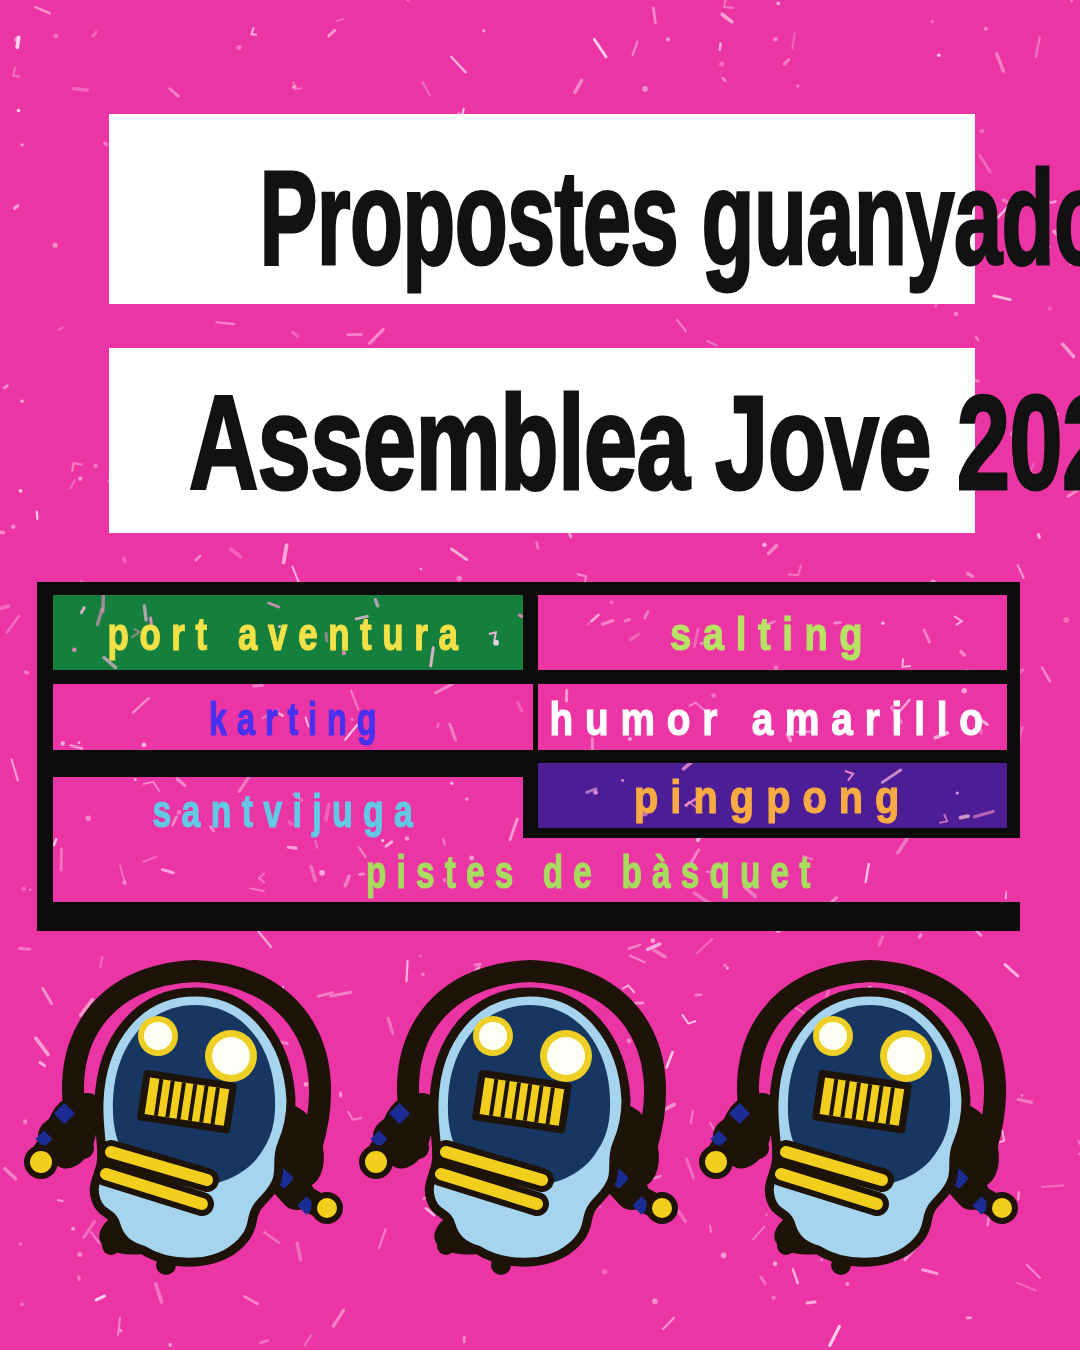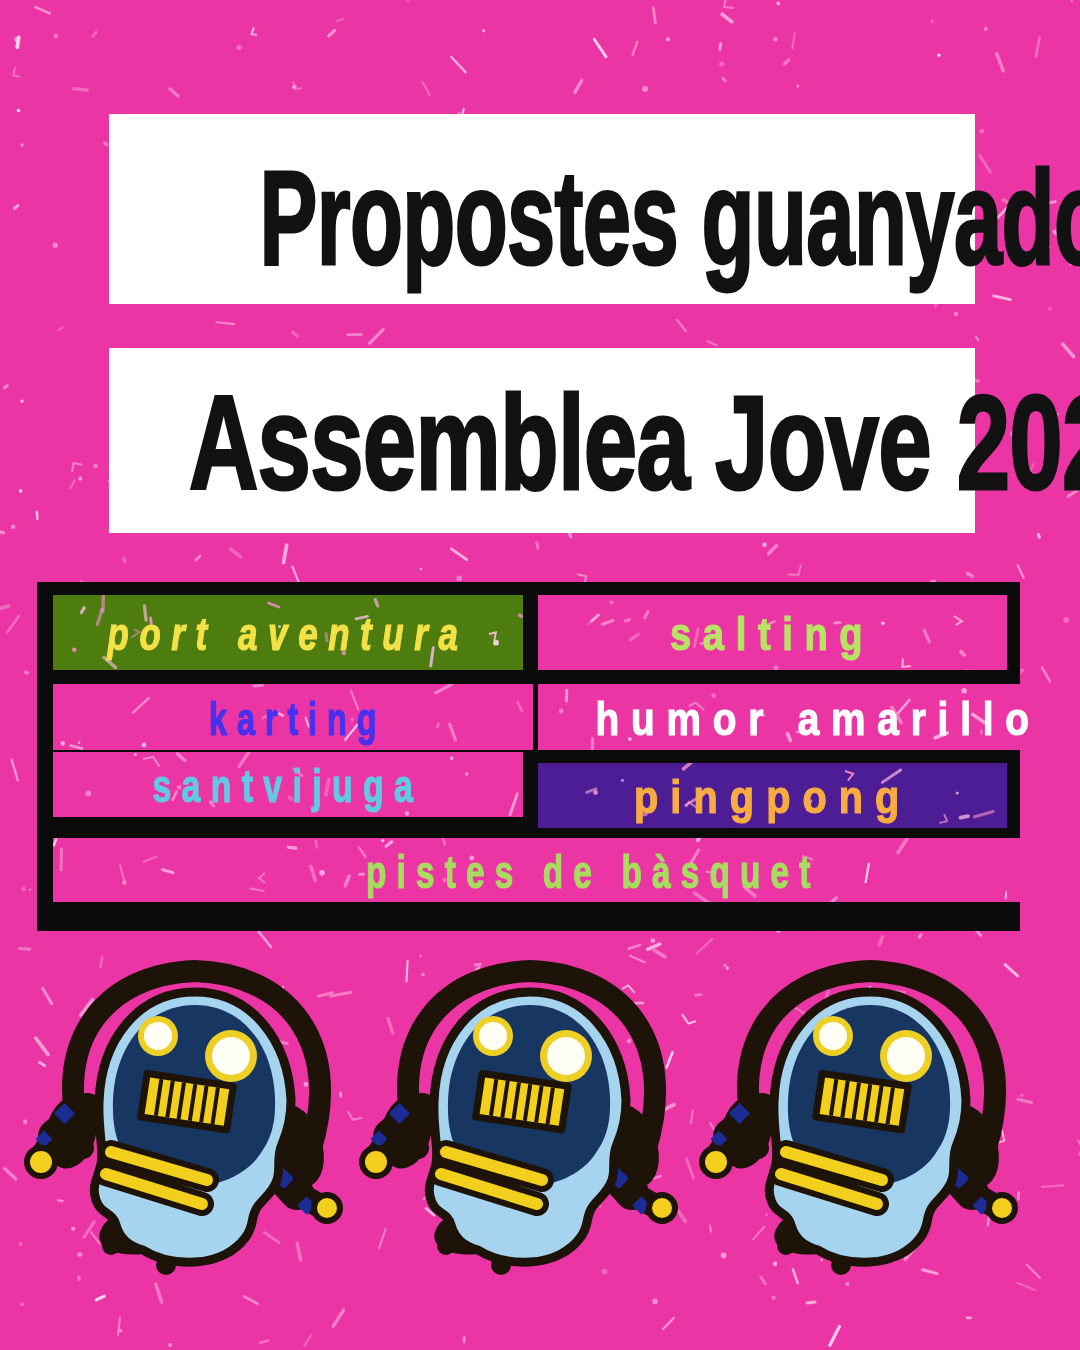--- a/index.html
+++ b/index.html
@@ -39,21 +39,21 @@
   .cell-label{
     position:relative;z-index:2;
     font-size:46px;font-weight:bold;line-height:1;
     letter-spacing:14px;padding-top:3px;
     -webkit-text-stroke:1.2px currentColor;
   }
   #cell-r1l{left:16px;top:13px;width:470px;height:75px;}
   #cell-r1r{left:501px;top:13px;width:469px;height:75px;}
   #cell-r2l{left:16px;top:102px;width:470px;height:66px;}
   #cell-r2r{left:501px;top:102px;width:469px;height:66px;}
-  #cell-r3l{left:16px;top:170px;width:470px;height:65px;}
+  #cell-r3l{left:16px;top:195px;width:470px;height:65px;}
   #cell-r3r{left:501px;top:181px;width:469px;height:65px;}
   #cell-r4{left:16px;top:256px;width:1080px;height:64px;}
   .cell > svg{position:absolute;left:0;top:0;z-index:1;}
 
   .robot{position:absolute;top:950px;width:380px;height:360px;z-index:1;}
   #robot-1{left:5px;}
   #robot-2{left:340px;}
   #robot-3{left:680px;}
   .hidden-defs{position:absolute;width:0;height:0;overflow:hidden;}
 </style>
@@ -529,21 +529,21 @@
   <div class="banner" id="banner-2" style="background: rgb(255, 255, 255);"></div>
 
   <div class="poster-title" id="title-1">
     <span class="fit" style="transform: scaleX(0.6526);">Propostes guanyadores</span>
   </div>
   <div class="poster-title" id="title-2">
     <span class="fit" style="transform: scaleX(0.7212);">Assemblea Jove 2025</span>
   </div>
 
   <div id="proposals-table" style="background: rgb(11, 11, 11);">
-    <div class="cell" id="cell-r1l" style="background: #4d7c0f; font-style: italic;">
+    <div class="cell" id="cell-r1l" style="background: #15803d;">
         <svg width="470" height="75">
           <rect x="322.5979974074289" y="2.5838563742581755" width="10.031799953430891" height="3.3371362743433566" rx="1.6685681371716783" transform="rotate(69 323 3)" fill="#f9b8e2" opacity="0.67"></rect>
           <circle cx="290.78252368606627" cy="58.00929407123476" r="2.2" fill="#f690ce" opacity="0.81"></circle>
           <path d="M436,39 l5,-5 l3,8" fill="none" stroke="#f9b8e2" stroke-width="2" transform="rotate(31 436 39)" opacity="0.94"></path>
           <rect x="273.3617729716934" y="47.53939834772609" width="10.49250400159508" height="3.2043573656119406" rx="1.6021786828059703" transform="rotate(263 273 48)" fill="#f690ce" opacity="0.51"></rect>
           <rect x="214.88656617235392" y="6.230481719831005" width="13.68969393428415" height="2.7461483685299752" rx="1.3730741842649876" transform="rotate(22 215 6)" fill="#f690ce" opacity="0.80"></rect>
           <circle cx="443.0193412560038" cy="47.70226412219927" r="2.9" fill="#fddcf1" opacity="0.89"></circle>
           <rect x="63.268449385650456" y="74.81995139387436" width="18.852150388993323" height="3.5232969926204536" rx="1.7616484963102268" transform="rotate(221 63 75)" fill="#f9b8e2" opacity="0.64"></rect>
           <rect x="99.41227437462658" y="21.225051395595074" width="9.134582057595253" height="2.89410097328946" rx="1.44705048664473" transform="rotate(83 99 21)" fill="#f690ce" opacity="0.89"></rect>
           <rect x="92.92487253667787" y="9.174858190817758" width="17.60611643549055" height="3.3493444186635317" rx="1.6746722093317659" transform="rotate(83 93 9)" fill="#f9b8e2" opacity="0.67"></rect>
@@ -596,21 +596,21 @@
           <rect x="96.90439283847809" y="13.612491704989225" width="23.716428163461387" height="2.36346527650021" rx="1.181732638250105" transform="rotate(137 97 14)" fill="#f690ce" opacity="0.93"></rect>
           <circle cx="9.715048058424145" cy="59.43720815749839" r="2.2" fill="#f9b8e2" opacity="0.92"></circle>
           <rect x="383.2358744065277" y="43.68829894764349" width="5.711611364968121" height="2.468829036457464" rx="1.234414518228732" transform="rotate(290 383 44)" fill="#f690ce" opacity="0.66"></rect>
           <rect x="255.22125472780317" y="43.838106212206185" width="11.380372396670282" height="2.1894719338044526" rx="1.0947359669022263" transform="rotate(252 255 44)" fill="#fddcf1" opacity="0.72"></rect>
           <rect x="299.2945586820133" y="5.407715664245188" width="22.34262788668275" height="2.18533784840256" rx="1.09266892420128" transform="rotate(69 299 5)" fill="#f690ce" opacity="0.73"></rect>
           <circle cx="26.083650183863938" cy="58.76666060043499" r="1.4" fill="#f9b8e2" opacity="0.79"></circle>
           <rect x="402.473261943087" y="57.53040082287043" width="19.676235863007605" height="3.2421588721685115" rx="1.6210794360842558" transform="rotate(250 402 58)" fill="#f9b8e2" opacity="0.54"></rect>
         </svg>
       <span class="cell-label fit" style="color: rgb(71, 48, 238); transform: scaleX(0.7052);">karting</span>
     </div>
-    <div class="cell" id="cell-r2r" style="background: rgb(236, 53, 164); padding-left: 46px;">
+    <div class="cell" id="cell-r2r" style="background: rgb(236, 53, 164);">
         <svg width="469" height="66">
           <rect x="450.40195384970866" y="42.91759846312925" width="21.176121910102665" height="3.3942516287323086" rx="1.6971258143661543" transform="rotate(215 450 43)" fill="#f9b8e2" opacity="0.85"></rect>
           <circle cx="175.58407550142147" cy="11.714315745513886" r="2.4" fill="#f690ce" opacity="0.65"></circle>
           <circle cx="91.81205741781741" cy="54.906819824595004" r="2.0" fill="#fddcf1" opacity="0.69"></circle>
           <path d="M151,22 l7,-3 l8,8" fill="none" stroke="#f690ce" stroke-width="2" transform="rotate(357 151 22)" opacity="0.79"></path>
           <rect x="361.78652070788667" y="41.448245763313025" width="21.444227104075253" height="3.747878293506801" rx="1.8739391467534006" transform="rotate(238 362 41)" fill="#f9b8e2" opacity="0.53"></rect>
           <rect x="56.21152684139088" y="53.0118857268244" width="18.06902406271547" height="2.9262920848093925" rx="1.4631460424046963" transform="rotate(91 56 53)" fill="#f690ce" opacity="0.88"></rect>
           <rect x="444.5541517555248" y="46.23356293514371" width="5.289601739495993" height="2.164384141983464" rx="1.082192070991732" transform="rotate(100 445 46)" fill="#f690ce" opacity="0.76"></rect>
           <rect x="357.69146652985364" y="29.456538126803935" width="20.3295767493546" height="2.476164111169055" rx="1.2380820555845276" transform="rotate(311 358 29)" fill="#f9b8e2" opacity="0.79"></rect>
           <rect x="412.3319748933427" y="50.0479089114815" width="16.70519531238824" height="3.7603605495300148" rx="1.8801802747650074" transform="rotate(159 412 50)" fill="#f9b8e2" opacity="0.89"></rect>

